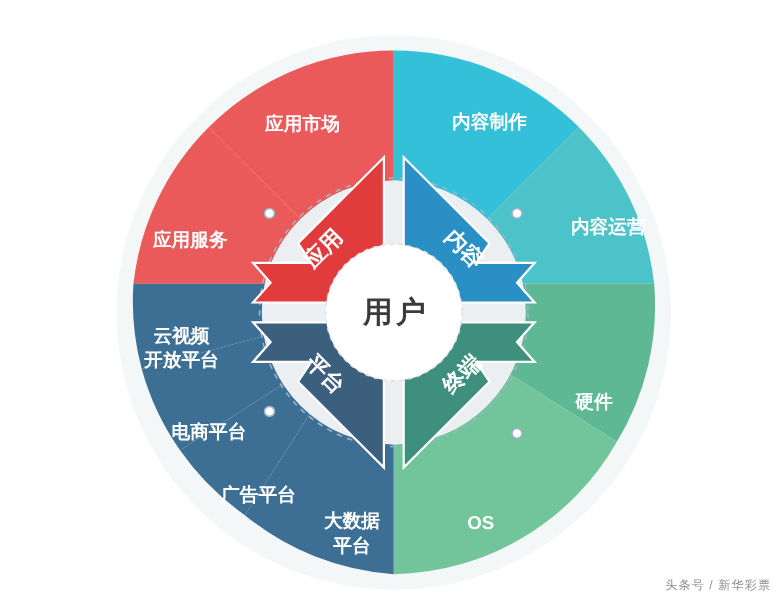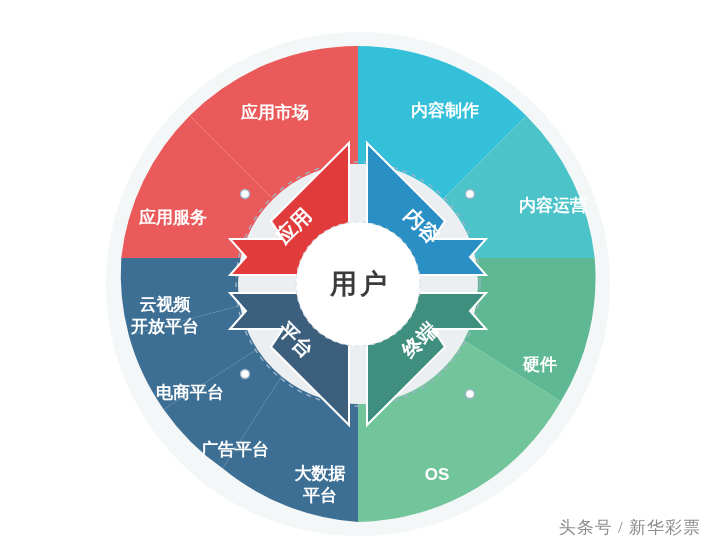--- a/index.html
+++ b/index.html
@@ -23,22 +23,22 @@
   .center-label{
     fill:#3b3b3b;font-size:27px;font-weight:bold;letter-spacing:3px;
     text-anchor:middle;dominant-baseline:middle;
   }
   .inner-label{
     fill:#ffffff;font-size:20px;font-weight:bold;
     text-anchor:middle;dominant-baseline:middle;
   }
   .watermark{
     position:absolute;right:10px;bottom:6px;
-    color:#8d8d8d;font-size:17px;
-    font-family:Liberation Serif, serif;
+    color:#8d8d8d;font-size:11px;
+    font-family:Liberation Sans, sans-serif;
     letter-spacing:1px;
     white-space:nowrap;
   }
 </style>
 </head>
 <body>
 
 <div id="stage">
 <svg width="711" height="545" viewBox="0 0 711 545">
 

